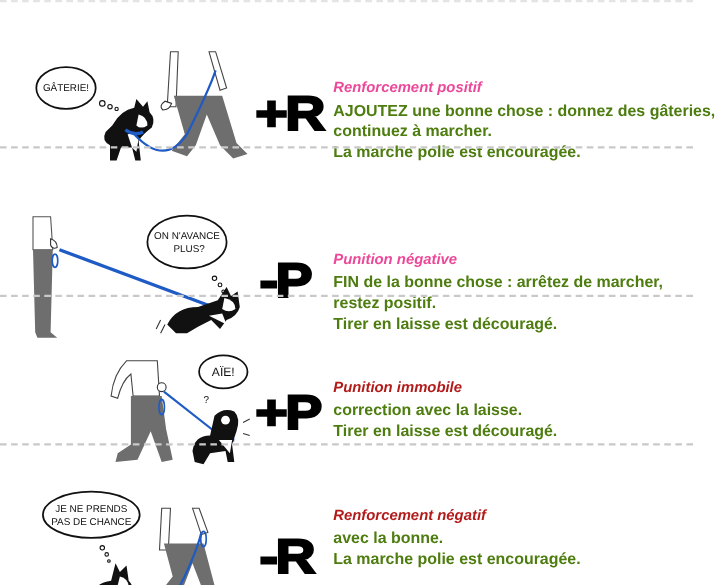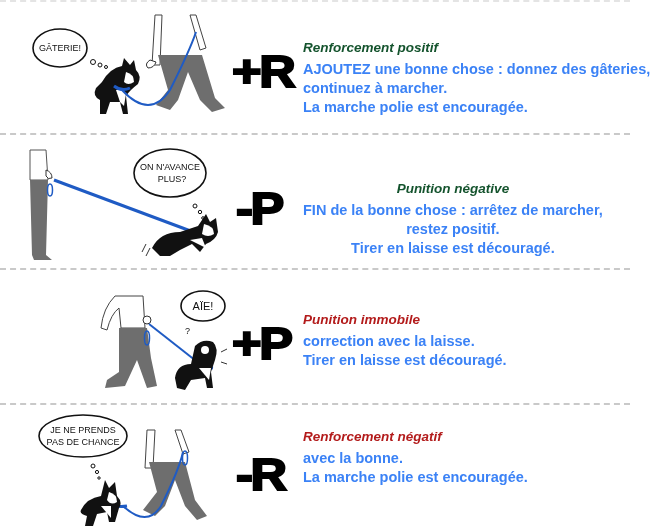--- a/index.html
+++ b/index.html
@@ -1,32 +1,32 @@
 <!DOCTYPE html>
 <html><head>
 <meta charset="utf-8">
 <style>
   html, body { margin: 0; padding: 0; background: #ffffff; }
   body { width: 654px; height: 532px; position: relative; overflow: hidden;
          font-family: "Liberation Sans", sans-serif; color: #111; }
   .sep { position: absolute; left: 0; width: 630px; height: 0;
          border-top: 2px dashed #c9c9c9; }
   .sep.top { top: 0px; border-top-color: #e4e4e4; }
-  .panel { position: absolute; left: 0; width: 654px; }
+  .panel { position: absolute; left: 0; width: 654px; margin-top: 32px; }
   .art { position: absolute; }
   .sym { position: absolute; font-family: "Liberation Sans", sans-serif;
          font-weight: 900; font-size: 44px; line-height: 44px; color: #000;
          letter-spacing: -2px; transform: scaleX(1.15); transform-origin: left center;
          -webkit-text-stroke: 2px #000; }
   .txt { position: absolute; left: 303px; }
   .title { font-style: italic; font-weight: bold; font-size: 13.5px; line-height: 16px;
            margin-bottom: 4px; }
-  .title.green { color: #14532d; }
+  .title.green { color: #ec4899; }
   .title.red { color: #b31b1b; }
-  .body-line { font-weight: bold; font-size: 14.5px; line-height: 19px; color: #3b82f6; white-space: nowrap; }
+  .body-line { font-weight: bold; font-size: 14.5px; line-height: 19px; color: #4d7c0f; white-space: nowrap; }
   .bubble-text { font-family: "Liberation Sans", sans-serif; font-size: 9px; fill: #111; }
 </style>
 </head>
 <body>
 
 <div class="sep top"></div>
 
 <div class="panel" style="top:0;height:134px;">
   <svg class="art" style="left:30px;top:10px;" width="200" height="115" viewBox="0 0 200 115">
 
@@ -58,21 +58,21 @@
   <div class="txt" style="top:40px;">
     <div class="title green">Renforcement positif</div>
     <div class="body-line">AJOUTEZ une bonne chose : donnez des gâteries,</div>
     <div class="body-line">continuez à marcher.</div>
     <div class="body-line">La marche polie est encouragée.</div>
   </div>
 </div>
 
 <div class="sep" style="top:133px;"></div>
 
-<div class="panel" style="top:135px;height:134px;text-align:center;">
+<div class="panel" style="top:150px;height:134px;">
   <svg class="art" style="left:20px;top:5px;" width="215" height="125" viewBox="0 0 215 125">
 
     <g>
       <path d="M10 10 L10 40 L28 40 L26 10 Z" fill="#fff" stroke="#555" stroke-width="1"></path>
       <path d="M10 40 L28 40 L26 115 L32 120 L14 120 L12 115 Z" fill="#6e6e6e"></path>
       <path d="M26 30 q6 2 6 8 q-4 2 -6 -2 z" fill="#fff" stroke="#333" stroke-width="1"></path>
       <ellipse cx="30" cy="50" rx="2.5" ry="6" fill="none" stroke="#1f5bc4" stroke-width="1.5"></ellipse>
     </g>
 
     <path d="M34 40 L176 93" stroke="#1f5bc4" stroke-width="3" fill="none"></path>

